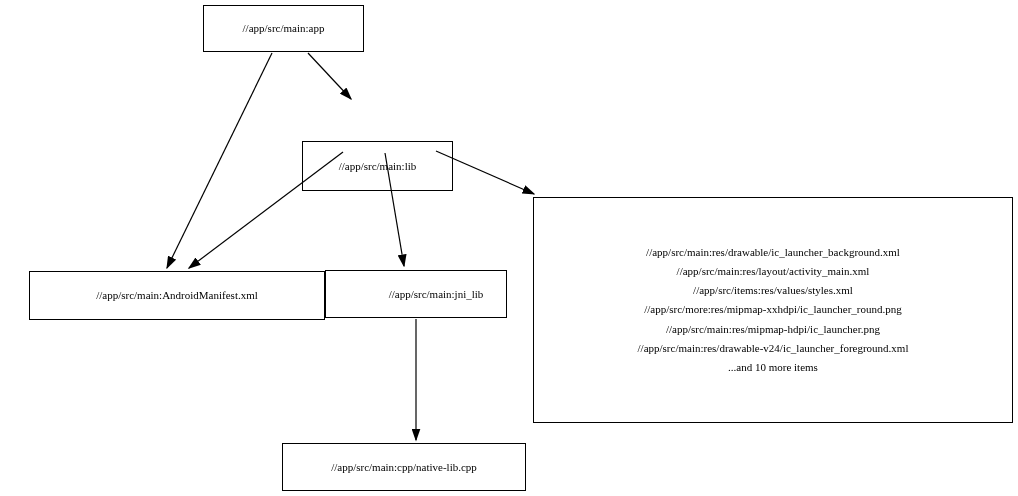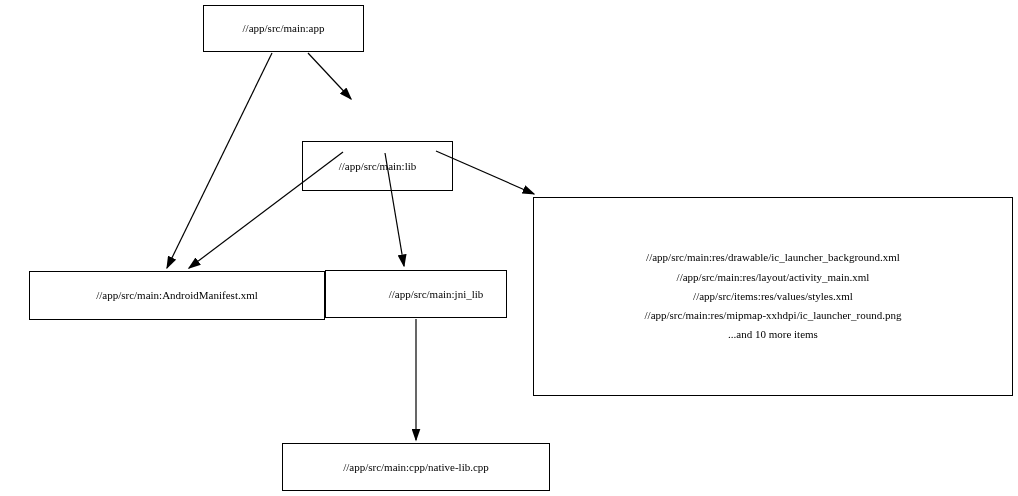--- a/index.html
+++ b/index.html
@@ -38,22 +38,22 @@
   }
   .node.multiline {
     flex-direction: column;
     justify-content: center;
     padding: 3px 6px;
   }
   .node-app       { left: 203px; top: 5px;   width: 161px; height: 47px; }
   .node-lib       { left: 302px; top: 101px; width: 151px; height: 50px; margin-top: 40px; }
   .node-manifest  { left: 5px;   top: 271px; width: 296px; height: 49px; margin-left: 24px; }
   .node-jnilib    { left: 325px; top: 270px; width: 182px; height: 48px; padding-left: 40px; }
-  .node-resources { left: 533px; top: 197px; width: 480px; height: 199px; }
-  .node-native    { left: 282px; top: 443px; width: 268px; height: 48px; }
+  .node-resources { left: 533px; top: 197px; width: 480px; height: 226px; }
+  .node-native    { left: 282px; top: 443px; width: 244px; height: 48px; }
   .res-line { line-height: 19.2px; }
 </style>
 </head>
 <body>
 
 <div class="canvas">
 
   <svg class="edges-svg" viewBox="0 0 1018 496" xmlns="http://www.w3.org/2000/svg">
     <defs>
       <marker id="arrowhead" markerWidth="13" markerHeight="9" refX="11.5" refY="4.5" orient="auto" markerUnits="userSpaceOnUse">
@@ -81,21 +81,23 @@
   </div>
 
   <div class="node node-jnilib">
     <span>//app/src/main:jni_lib</span>
   </div>
 
   <div class="node multiline node-resources">
     <div class="res-line">//app/src/main:res/drawable/ic_launcher_background.xml</div>
     <div class="res-line">//app/src/main:res/layout/activity_main.xml</div>
     <div class="res-line">//app/src/items:res/values/styles.xml</div>
-    <div class="res-line">//app/src/main:res/mipmap-xxhdpi/ic_launcher_round.png</div>
+    <div class="res-line">//app/src/more:res/mipmap-xxhdpi/ic_launcher_round.png</div>
+    <div class="res-line">//app/src/main:res/mipmap-hdpi/ic_launcher.png</div>
+    <div class="res-line">//app/src/main:res/drawable-v24/ic_launcher_foreground.xml</div>
     <div class="res-line">...and 10 more items</div>
   </div>
 
   <div class="node node-native">
     <span>//app/src/main:cpp/native-lib.cpp</span>
   </div>
 
 </div>
 
 </body></html>

